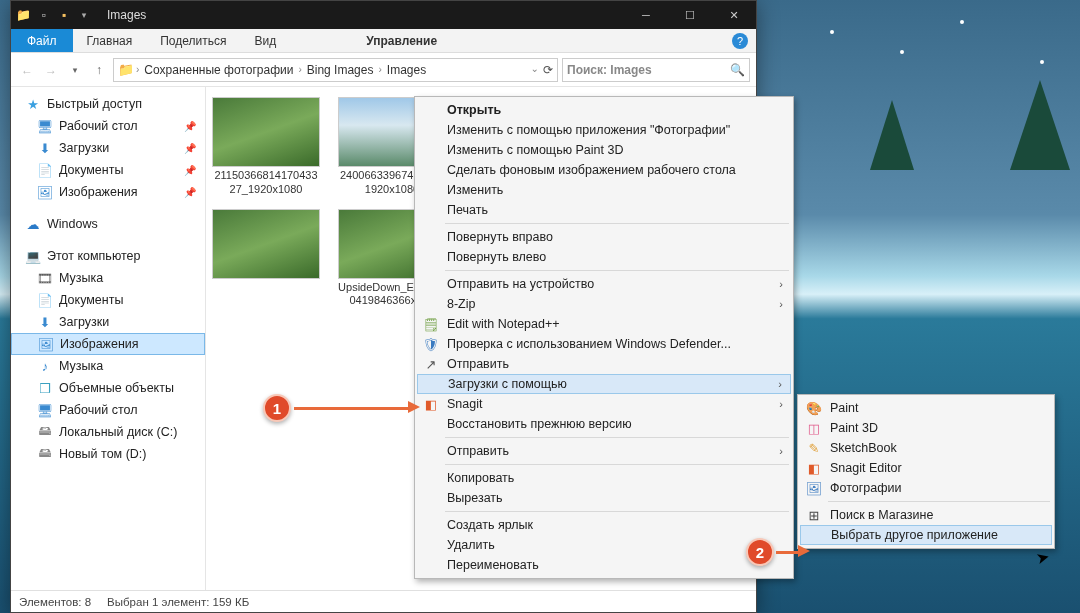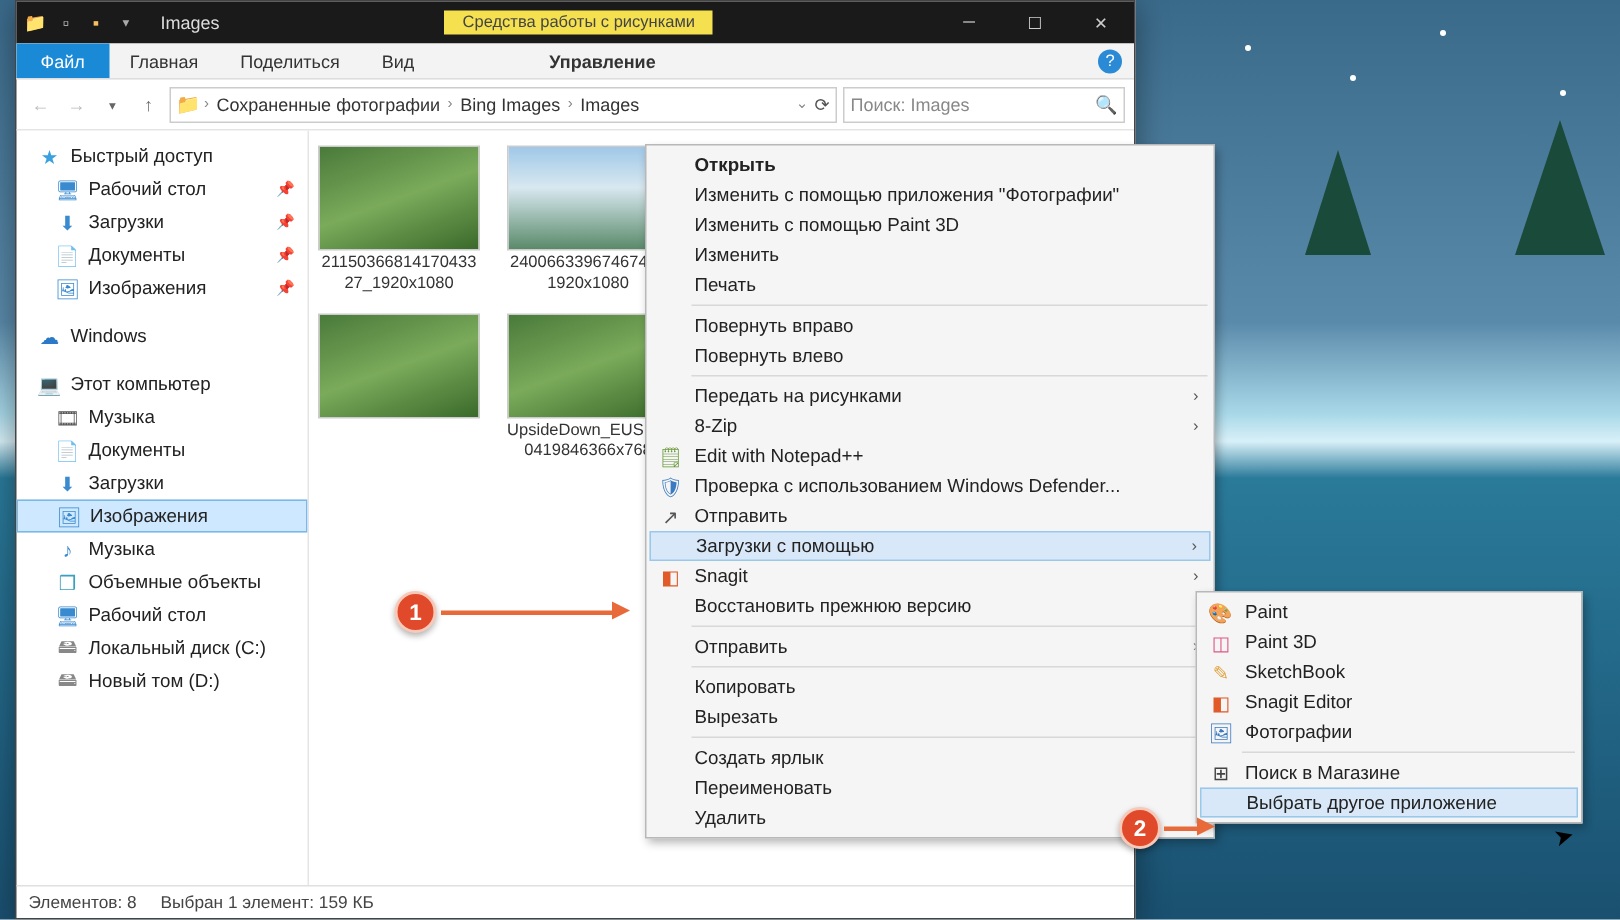--- a/index.html
+++ b/index.html
@@ -28,21 +28,21 @@
 .ribbon-tab.tools { margin-left: 62px; font-weight: bold; }
 .help-ico { margin-left: auto; margin-right: 8px; width: 16px; height: 16px; border-radius: 50%; background: #2a8ad6; color: #fff; font-size: 11px; display: flex; align-items: center; justify-content: center; }
 
 
 .addrbar { height: 34px; display: flex; align-items: center; padding: 4px 6px; gap: 4px; border-bottom: 1px solid #e5e5e5; font-size: 12px; }
 .nav-btn { width: 20px; height: 20px; display: flex; align-items: center; justify-content: center; color: #666; }
 .nav-btn.disabled { color: #bbb; }
 .breadcrumb { flex: 1; height: 24px; border: 1px solid #ccc; display: flex; align-items: center; padding: 0 4px; gap: 2px; }
 .bc-seg { color: #333; padding: 0 3px; }
 .bc-sep { color: #888; font-size: 10px; }
-.searchbox { width: 188px; height: 24px; border: 1px solid #ccc; display: flex; align-items: center; padding: 0 4px; color: #888; }
+.searchbox { width: 188px; height: 24px; border: 1px solid #ccc; display: flex; align-items: center; padding: 0 4px; color: #888; font-weight: bold; }
 .searchbox .mag { margin-left: auto; color: #666; }
 
 
 .body { flex: 1; display: flex; overflow: hidden; }
 .sidebar { width: 195px; border-right: 1px solid #e5e5e5; padding: 6px 0; font-size: 12.5px; overflow: hidden; }
 .side-item { display: flex; align-items: center; gap: 6px; padding: 3px 8px 3px 26px; color: #222; white-space: nowrap; }
 .side-item.l1 { padding-left: 14px; font-weight: 400; }
 .side-item.sel { background: #cde8ff; border: 1px solid #7ab8e8; padding-top:2px; padding-bottom:2px;}
 .side-ico { width: 16px; height: 16px; display: inline-flex; align-items: center; justify-content: center; font-size: 13px; }
 .side-gap { height: 10px; }
@@ -51,21 +51,21 @@
 .thumb-row { display: flex; gap: 18px; margin-bottom: 12px; }
 .thumb { width: 108px; text-align: center; }
 .thumb-img { width: 108px; height: 70px; background: linear-gradient(160deg,#4a7a3a,#7aaa5a 50%,#3a6a2a); border: 1px solid #ccc; margin-bottom: 2px; }
 .thumb-img.sky { background: linear-gradient(180deg,#a0c8e8,#d8e8f0 40%,#5a8a6a); }
 .thumb-label { line-height: 1.25; word-break: break-all; }
 
 .statusbar { height: 22px; border-top: 1px solid #e0e0e0; display: flex; align-items: center; padding: 0 8px; font-size: 11.5px; color: #444; gap: 16px; }
 
 
 .ctxmenu { position: absolute; background: #f5f5f5; border: 1px solid #b8b8b8; box-shadow: 2px 3px 6px rgba(0,0,0,.3); font-size: 12.5px; padding: 3px 2px; }
-.ctx1 { left: 430px; top: 96px; width: 380px; }
+.ctx1 { left: 414px; top: 96px; width: 380px; }
 .ctx-item { display: flex; align-items: center; padding: 3px 24px 3px 30px; position: relative; white-space: nowrap; color: #222; }
 .ctx-item.bold { font-weight: 600; }
 .ctx-item.hi { background: #d8e8f8; border: 1px solid #9ac8ea; padding-top:2px; padding-bottom:2px; }
 .ctx-sep { height: 1px; background: #d8d8d8; margin: 3px 2px 3px 28px; }
 .ctx-ico { position: absolute; left: 6px; width: 16px; height: 16px; display:flex; align-items:center; justify-content:center; font-size: 13px; }
 .ctx-arrow { position: absolute; right: 8px; color: #555; font-size: 11px; }
 
 
 .ctx2 { left: 797px; top: 394px; width: 258px; }
 
@@ -98,21 +98,20 @@
 <div class="explorer">
 
   <div class="titlebar">
     <div class="tb-icons">
       <div class="tb-ico" style="color:#f5c060;">📁</div>
       <div class="tb-ico" style="color:#ccc;">▫</div>
       <div class="tb-ico" style="color:#f5c060;">▪</div>
       <div class="tb-ico" style="color:#aaa; font-size:9px;">▾</div>
     </div>
     <div class="tb-title">Images</div>
-    <div class="tb-tools">Средства работы с рисунками</div>
     <div class="tb-wincontrols">
       <div class="tb-wc">─</div>
       <div class="tb-wc">☐</div>
       <div class="tb-wc">✕</div>
     </div>
   </div>
 
   <div class="ribbon">
     <div class="ribbon-file">Файл</div>
     <div class="ribbon-tab">Главная</div>
@@ -253,35 +252,38 @@
   <div class="ctx-item bold">
       <span>Открыть</span>
     </div>
   <div class="ctx-item">
       <span>Изменить с помощью приложения "Фотографии"</span>
     </div>
   <div class="ctx-item">
       <span>Изменить с помощью Paint 3D</span>
     </div>
   <div class="ctx-item">
+      <span>Сделать фоновым изображением рабочего стола</span>
+    </div>
+  <div class="ctx-item">
       <span>Изменить</span>
     </div>
   <div class="ctx-item">
       <span>Печать</span>
     </div>
   <div class="ctx-sep"></div>
   <div class="ctx-item">
       <span>Повернуть вправо</span>
     </div>
   <div class="ctx-item">
       <span>Повернуть влево</span>
     </div>
   <div class="ctx-sep"></div>
   <div class="ctx-item">
-      <span>Передать на рисунками</span>
+      <span>Отправить на устройство</span>
       <span class="ctx-arrow">›</span>
     </div>
   <div class="ctx-item">
       <span>8-Zip</span>
       <span class="ctx-arrow">›</span>
     </div>
   <div class="ctx-item">
       <span class="ctx-ico" style="color:#6a9a3a;">🗒</span>
       <span>Edit with Notepad++</span>
     </div>
@@ -315,24 +317,24 @@
       <span>Копировать</span>
     </div>
   <div class="ctx-item">
       <span>Вырезать</span>
     </div>
   <div class="ctx-sep"></div>
   <div class="ctx-item">
       <span>Создать ярлык</span>
     </div>
   <div class="ctx-item">
+      <span>Удалить</span>
+    </div>
+  <div class="ctx-item">
       <span>Переименовать</span>
-    </div>
-  <div class="ctx-item">
-      <span>Удалить</span>
     </div>
 </div>
 
 <div class="ctxmenu ctx2">
   <div class="ctx-item">
       <span class="ctx-ico">🎨</span>
       <span>Paint</span>
     </div>
   <div class="ctx-item">
       <span class="ctx-ico" style="color:#e05a8a;">◫</span>

